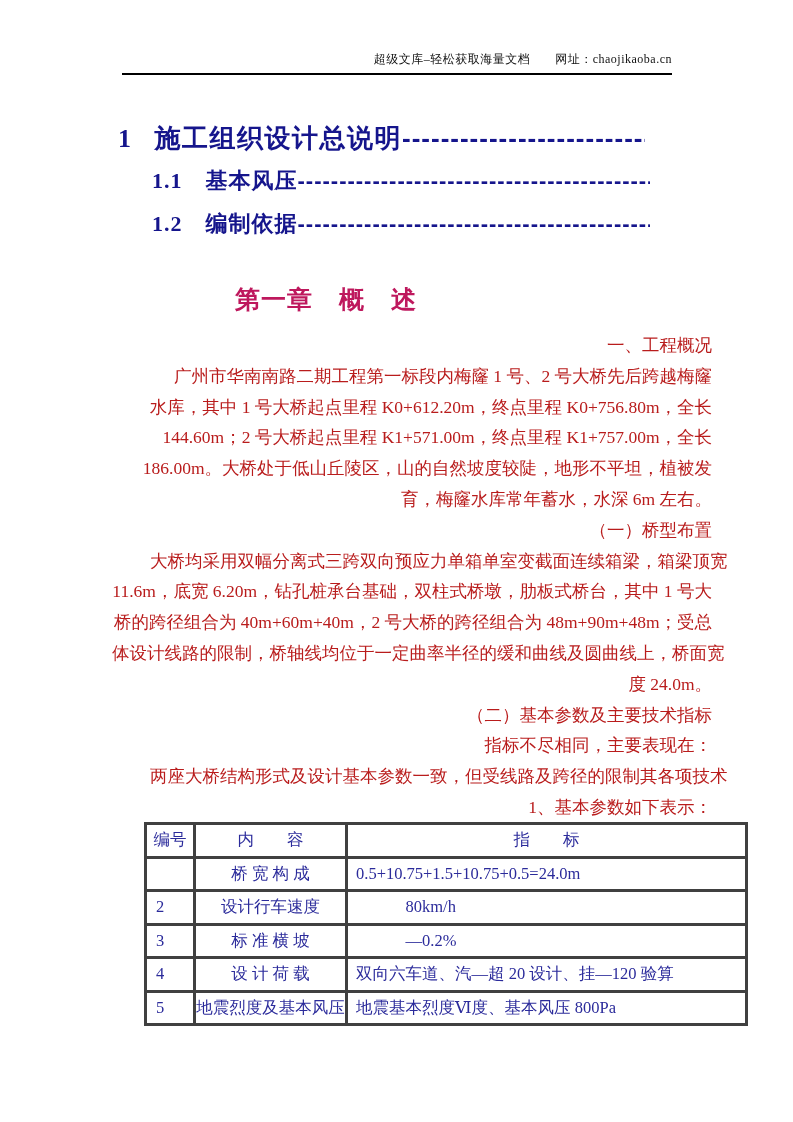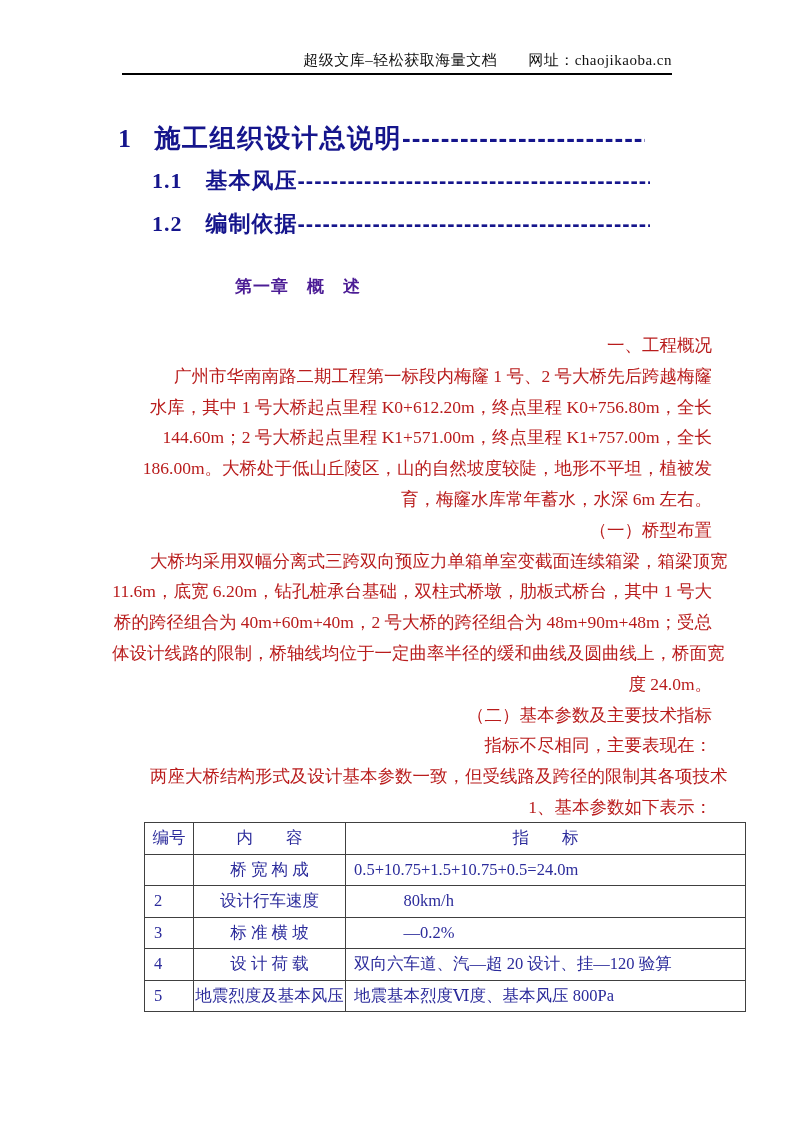--- a/index.html
+++ b/index.html
@@ -6,21 +6,21 @@
   .page{
     position:relative;
     width:793px;height:1122px;
     background:#ffffff;
     font-family:"Liberation Serif","DejaVu Serif",serif;
     overflow:hidden;
   }
   
   .site-header{
     position:absolute;top:51px;right:121px;
-    font-size:15px;color:#111111;
+    font-size:12px;color:#111111;
     white-space:nowrap;letter-spacing:0.5px;text-align:right;
   }
   .header-rule{
     position:absolute;left:122px;top:73px;
     width:550px;height:2px;background:#000000;
   }
   
   .toc-row{
     position:absolute;
     font-family:"Liberation Sans","DejaVu Sans",sans-serif;
@@ -28,44 +28,44 @@
     white-space:nowrap;overflow:hidden;
   }
   .toc-l1{left:118px;top:121px;width:527px;font-size:26px;letter-spacing:1.5px;}
   .toc-l2a{left:152px;top:166px;width:498px;font-size:22px;letter-spacing:1px;}
   .toc-l2b{left:152px;top:209px;width:498px;font-size:22px;letter-spacing:1px;}
   .toc-num{font-family:"Liberation Serif","DejaVu Serif",serif;margin-right:23px;}
   .toc-l1 .toc-num{margin-right:22px;}
   .toc-dashes{letter-spacing:1px;}
   
   .chapter-title{
-    position:absolute;left:235px;top:275px;
+    position:absolute;left:235px;top:283px;
     font-family:"Liberation Sans","DejaVu Sans",sans-serif;
-    font-size:17px;font-weight:bold;color:#4c1d95;
+    font-size:25px;font-weight:bold;color:#be185d;
     white-space:nowrap;letter-spacing:1px;
   }
   
   .body-text{
     position:absolute;left:112px;top:330px;width:600px;
     color:#b91c1c;font-size:17.5px;text-align:right;
   }
   .bline{line-height:30.8px;height:30.8px;white-space:nowrap;}
   .ind0{padding-left:0;}
   .indH{padding-left:10px;}
   .indS{padding-left:30px;}
   .indF{padding-left:38px;}
   
   .params{
     position:absolute;left:144px;top:822px;
     border-collapse:collapse;table-layout:fixed;width:601px;
     color:#2b2b9b;font-size:16.5px;
     font-family:"Liberation Serif","DejaVu Serif",serif;
   }
   .params td{
-    border:1px solid #404040;height:30.5px;
+    border:3px solid #404040;height:30.5px;
     padding:0;overflow:hidden;white-space:nowrap;
     vertical-align:middle;
   }
   .params td.c0{padding-left:9px;}
   .params td.c1{text-align:center;}
   .params td.c2{padding-left:8px;}
   .params tr.hdr td{text-align:center;padding-left:0;}
 </style>
 </head>
 <body>

